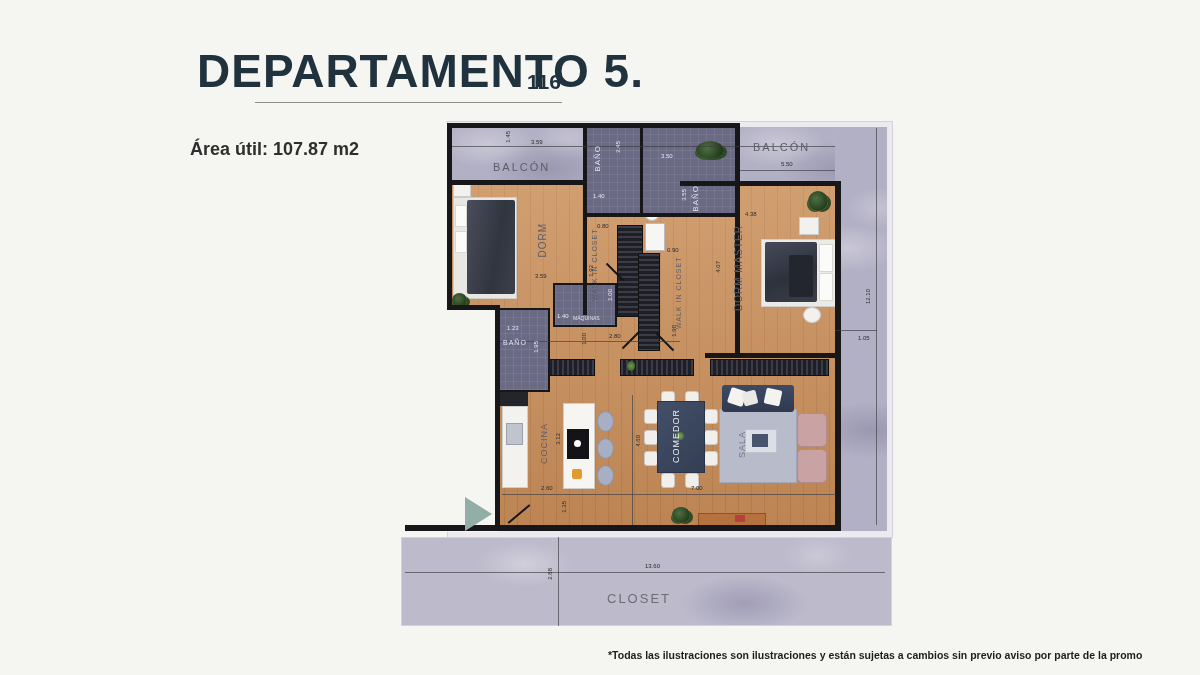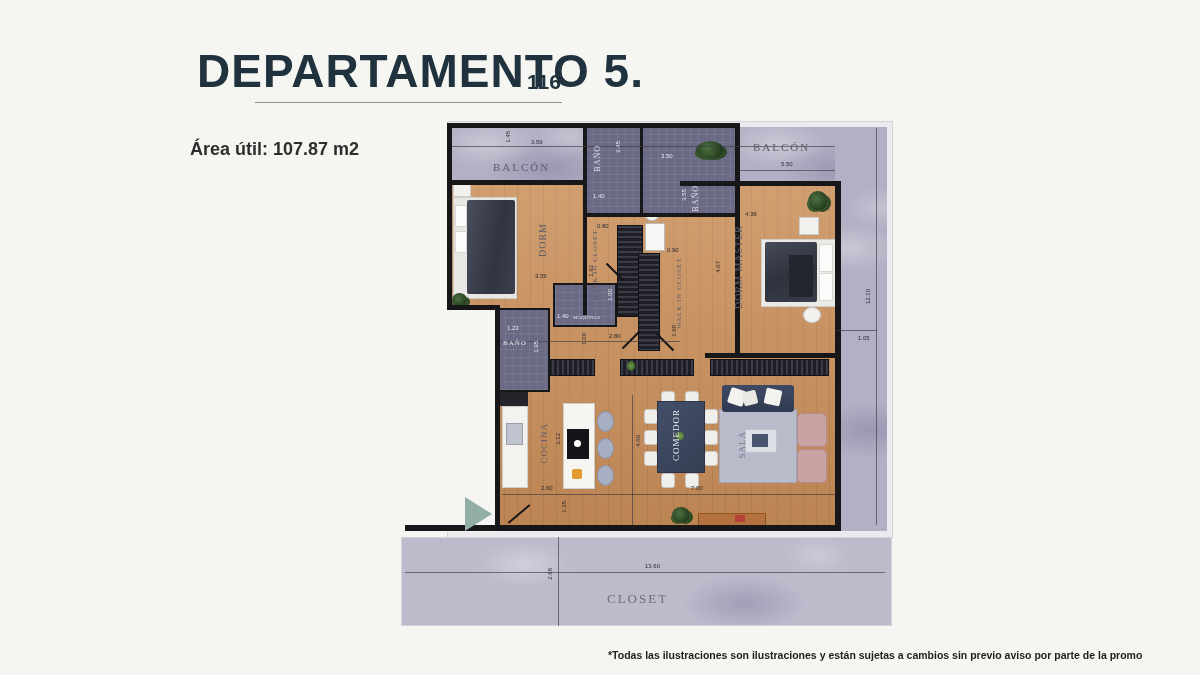--- a/index.html
+++ b/index.html
@@ -46,21 +46,21 @@
     border:1px solid #111;z-index:22;
   }
   .hatchv{background:repeating-linear-gradient(90deg,#3c3c47 0 2px,#1e1e26 2px 5px);border:1px solid #111;z-index:22;}
   .dline{background:#3c3c40;opacity:.65;z-index:40;}
   .dim{
     font-size:6px;color:#2c2c30;z-index:45;white-space:nowrap;
     font-family:"Liberation Sans",sans-serif;
   }
   .dim.v{writing-mode:vertical-rl;transform:rotate(180deg);}
   .rlabel{
-    color:#5d5d66;letter-spacing:2px;font-size:10px;z-index:44;white-space:nowrap;font-family:Liberation Serif, serif;
+    color:#5d5d66;letter-spacing:2px;font-size:10px;z-index:44;white-space:nowrap;
   }
   .vlabel{writing-mode:vertical-rl;transform:rotate(180deg);letter-spacing:1px;}
   .onlight{color:#e4e3ee;}
   .furn{z-index:20;position:absolute;}
   .door{position:absolute;height:2px;background:#151518;z-index:32;}
   .plant{
     position:absolute;border-radius:50%;z-index:24;
     background:radial-gradient(circle at 40% 40%,#4d7040,#233c1e 70%);
     box-shadow:4px 2px 0 -1px #2c4a24,-3px 3px 0 -2px #35582a;
   }

